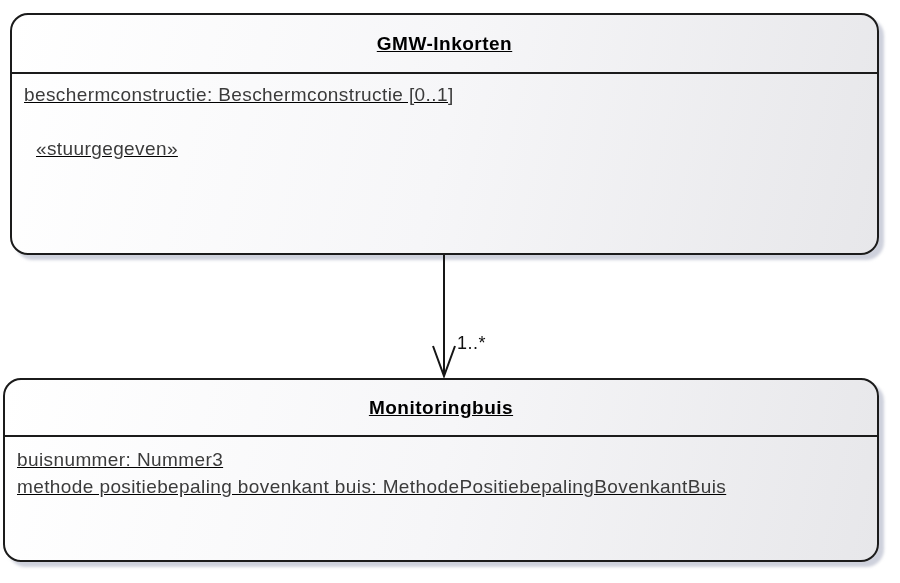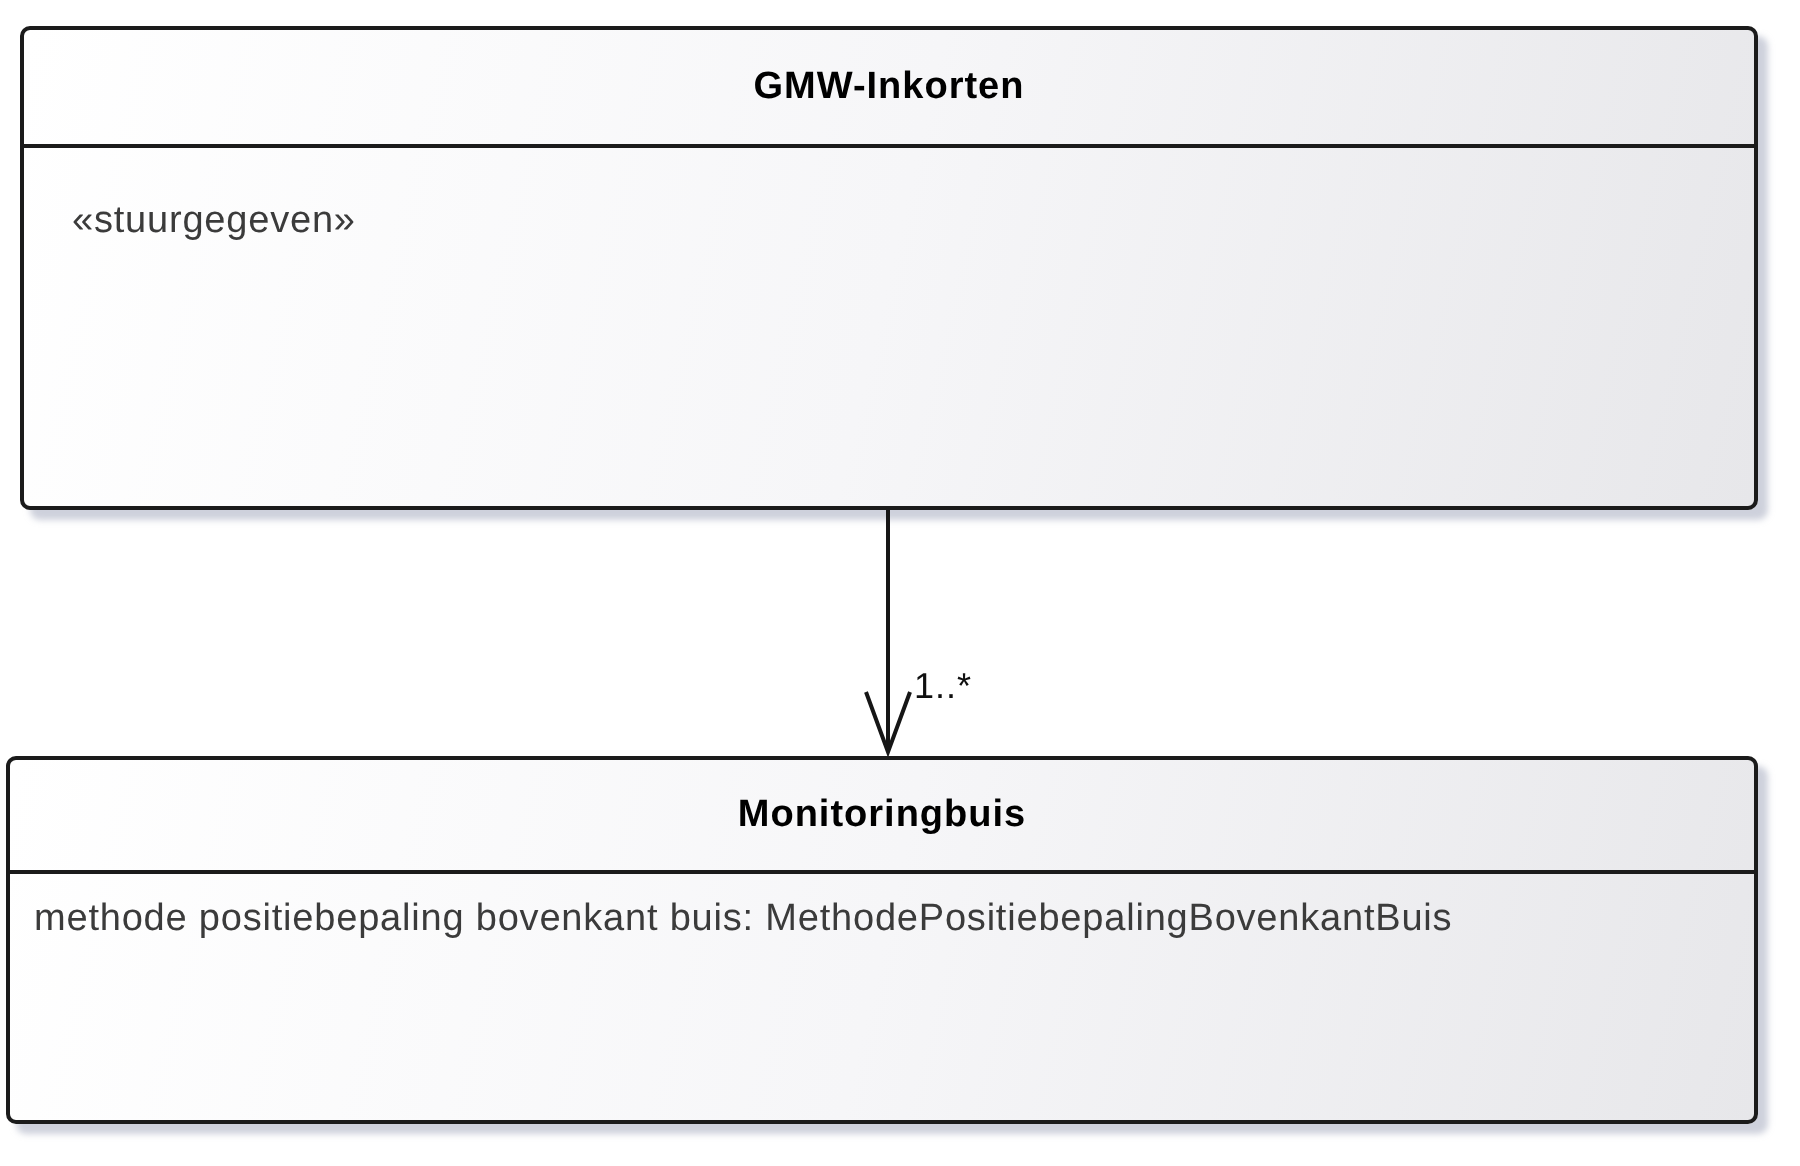--- a/index.html
+++ b/index.html
@@ -12,23 +12,24 @@
     width: 900px;
     height: 583px;
     background: #ffffff;
     font-family: "Liberation Sans", sans-serif;
     overflow: hidden;
   }
   .uml-class {
     position: absolute;
     box-sizing: border-box;
     border: 2px solid #1b1b1b;
-    border-radius: 5px;
+    border-radius: 18px;
     background: linear-gradient(103deg, #ffffff 0%, #f6f6f8 50%, #e7e7ea 100%);
     box-shadow: 5px 5px 3px rgba(165, 172, 192, 0.55);
+    text-decoration: underline;
   }
   .uml-class.top {
     left: 10px;
     top: 13px;
     width: 869px;
     height: 242px;
   }
   .uml-class.bottom {
     left: 3px;
     top: 378px;
@@ -54,21 +55,21 @@
     color: #3b3b3b;
   }
   .attrs p {
     margin: 0;
     line-height: 26px;
     white-space: nowrap;
   }
   .bottom .attrs { padding-top: 9px; }
   .bottom .attrs p { line-height: 27px; }
   .attrs p.stereotype {
-    margin-top: 16px;
+    margin-top: 28px;
     padding-left: 12px;
   }
   .connector-svg {
     position: absolute;
     left: 420px;
     top: 255px;
     width: 60px;
     height: 124px;
   }
   .connector-svg line,
@@ -87,30 +88,32 @@
   }
 </style>
 </head>
 <body>
 
 <div class="canvas">
 
   <div class="uml-class top">
     <div class="class-title">GMW-Inkorten</div>
     <div class="attrs">
+      <p>beschermconstructie: Beschermconstructie [0..1]</p>
       <p class="stereotype">«stuurgegeven»</p>
     </div>
   </div>
 
   <svg class="connector-svg" viewBox="0 0 60 124" xmlns="http://www.w3.org/2000/svg">
     <line x1="24" y1="0" x2="24" y2="121"></line>
     <polyline points="13,91 24,121 35,91"></polyline>
   </svg>
   <div class="mult-label">1..*</div>
 
   <div class="uml-class bottom">
     <div class="class-title">Monitoringbuis</div>
     <div class="attrs">
+      <p>buisnummer: Nummer3</p>
       <p>methode positiebepaling bovenkant buis: MethodePositiebepalingBovenkantBuis</p>
     </div>
   </div>
 
 </div>
 
 </body></html>

